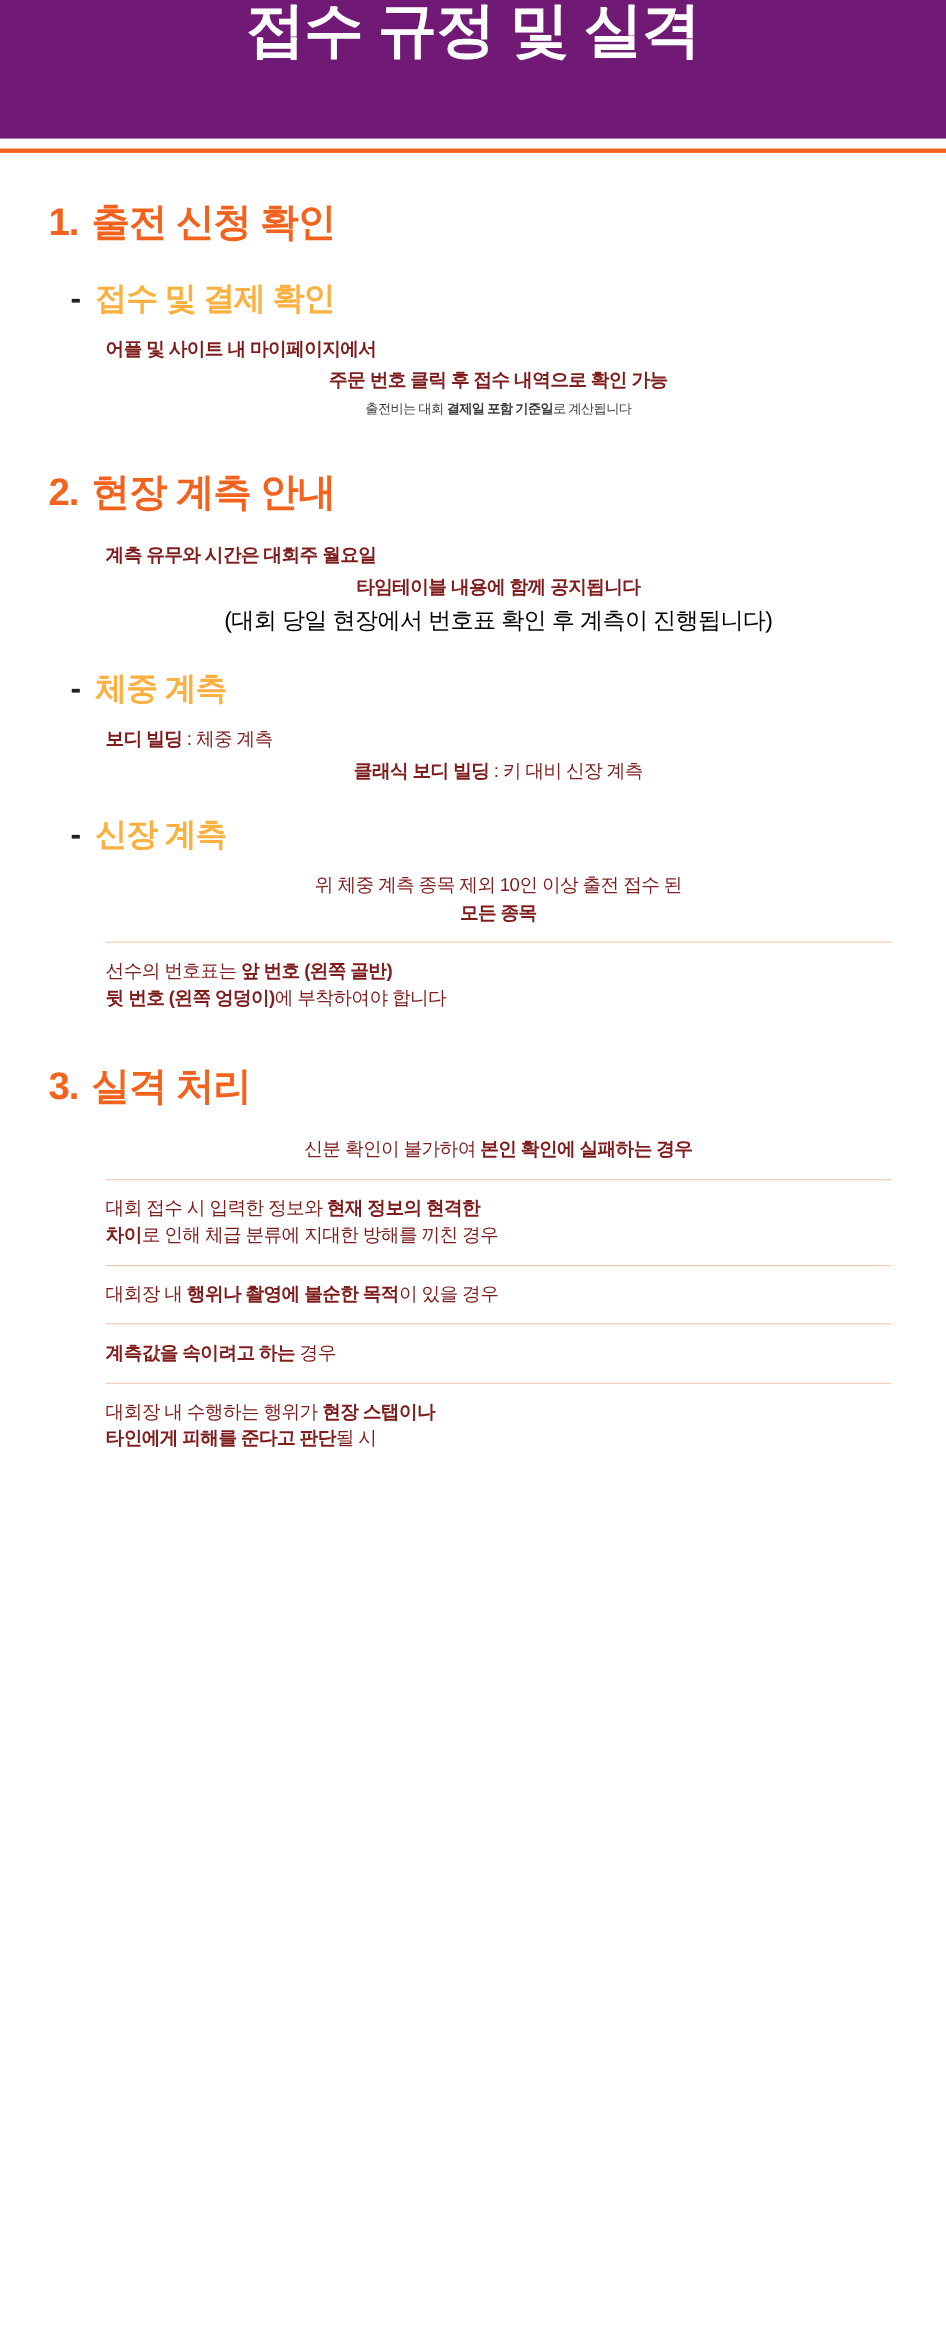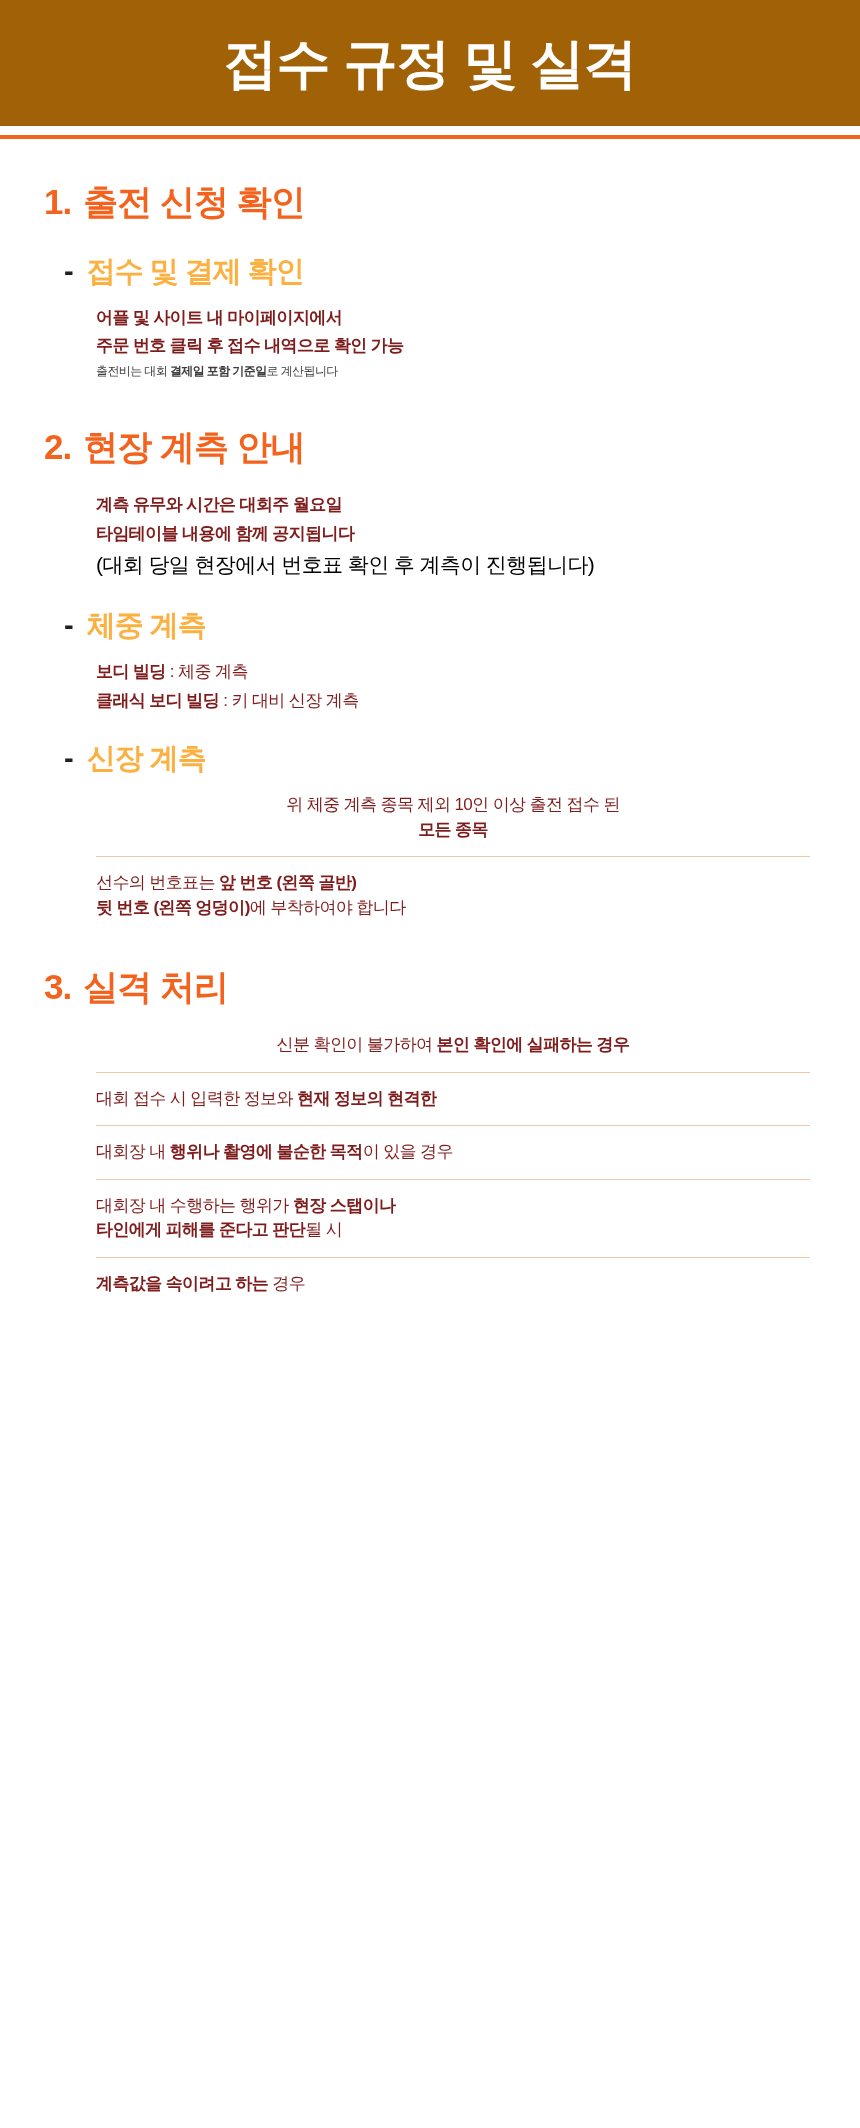--- a/index.html
+++ b/index.html
@@ -17,24 +17,24 @@
     width: 860px;
     min-height: 2128px;
     margin: 0 auto;
     background: #ffffff;
     position: relative;
     box-sizing: border-box;
   }
 
   
   .header-band {
-    background: #a16207;
+    background: #701a75;
     height: 126px;
     display: flex;
-    align-items: center;
+    align-items: flex-start;
     justify-content: center;
   }
   .header-title {
     color: #ffffff;
     font-size: 54px;
     font-weight: bold;
     letter-spacing: -1px;
     line-height: 1;
   }
   .header-rule {
@@ -124,20 +124,21 @@
   }
   .rule-row:first-child {
     border-top: none;
     margin-top: 0;
     padding-top: 0;
     text-align: center;
   }
 
   .list-tight > .line + .line {
     margin-top: 4px;
+    text-align: center;
   }
 </style>
 </head>
 <body>
 
 <div class="page">
 
   <div class="header-band">
     <div class="header-title">접수 규정 및 실격</div>
   </div>
@@ -219,28 +220,29 @@
         <span class="section-num">3.</span>
         <span>실격 처리</span>
       </div>
 
       <div class="block" id="disq-rows">
           <div class="rule-row">
             <div class="line"><span>신분 확인이 불가하여 </span><b>본인 확인에 실패하는 경우</b></div>
           </div>
           <div class="rule-row">
             <div class="line"><span>대회 접수 시 입력한 정보와 </span><b>현재 정보의 현격한</b></div>
+            <div class="line"><b>차이</b><span>로 인해 체급 분류에 지대한 방해를 끼친 경우</span></div>
           </div>
           <div class="rule-row">
             <div class="line"><span>대회장 내 </span><b>행위나 촬영에 불순한 목적</b><span>이 있을 경우</span></div>
+          </div>
+          <div class="rule-row">
+            <div class="line"><b>계측값을 속이려고 하는</b><span> 경우</span></div>
           </div>
           <div class="rule-row">
             <div class="line"><span>대회장 내 수행하는 행위가 </span><b>현장 스탭이나</b></div>
             <div class="line"><b>타인에게 피해를 준다고 판단</b><span>될 시</span></div>
           </div>
-          <div class="rule-row">
-            <div class="line"><b>계측값을 속이려고 하는</b><span> 경우</span></div>
-          </div>
         </div>
     </div>
 
   </div>
 </div>
 
 </body></html>

